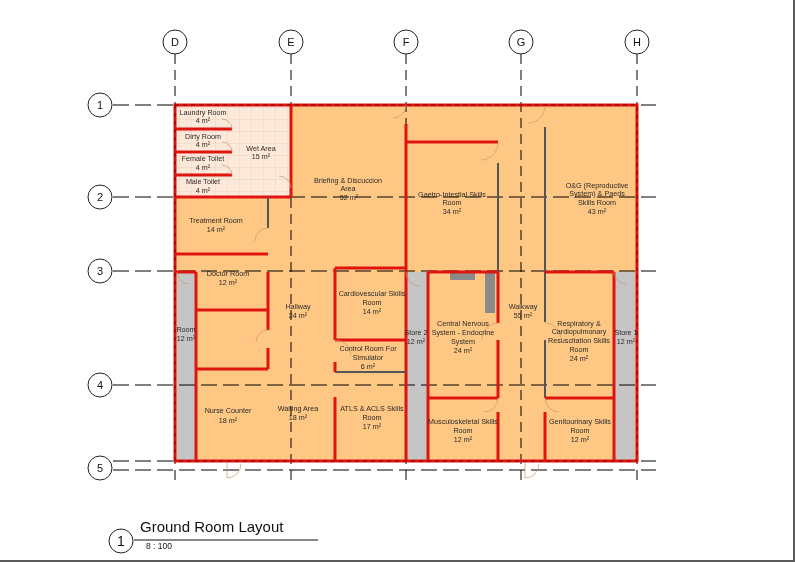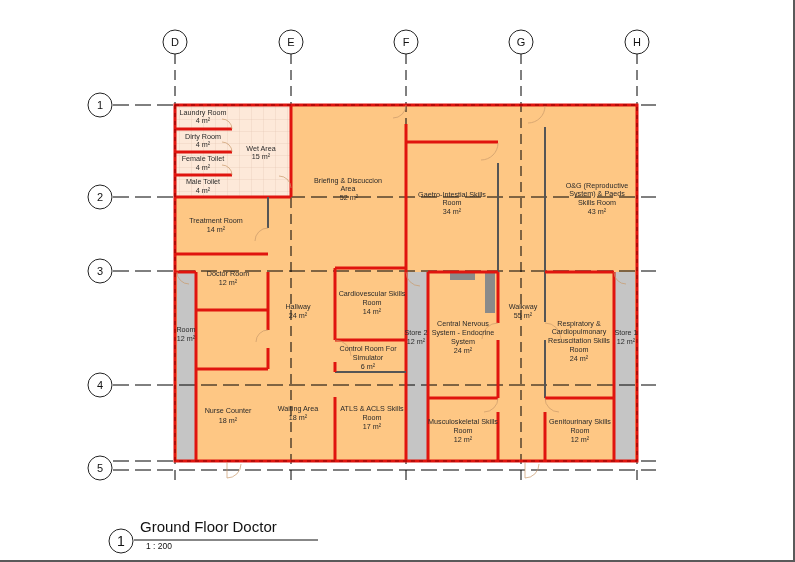--- a/index.html
+++ b/index.html
@@ -260,15 +260,15 @@
           <text class="room-label" x="463" y="442">12 m²</text>
         </g>
     <g>
           <text class="room-label" x="580" y="424">Genitourinary Skills</text>
           <text class="room-label" x="580" y="433">Room</text>
           <text class="room-label" x="580" y="442">12 m²</text>
         </g>
   </g>
 </svg>
 
-<div class="title">Ground Floor Doctor</div>
-<div class="scale">1 : 200</div>
+<div class="title">Ground Room Layout</div>
+<div class="scale">8 : 100</div>
 </div>
 
 </body></html>

